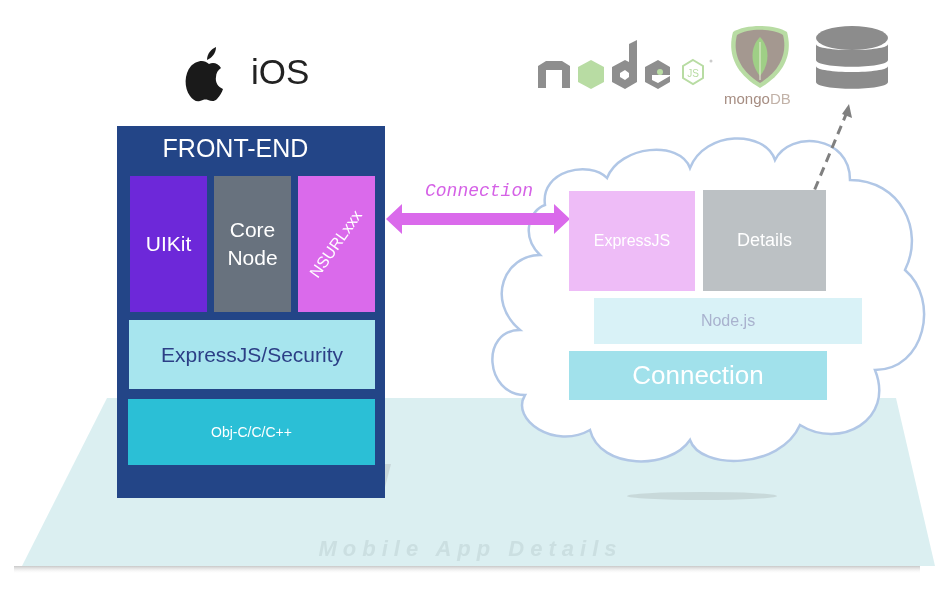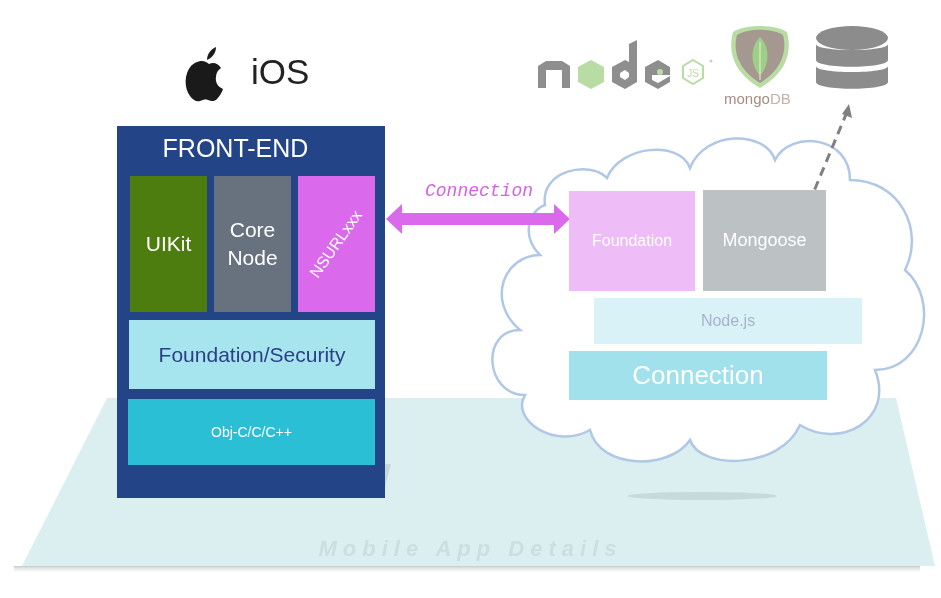--- a/index.html
+++ b/index.html
@@ -2,21 +2,21 @@
 <html><head>
 <meta charset="utf-8">
 <style>
   html, body { margin:0; padding:0; background:#ffffff; }
   body { width:941px; height:598px; position:relative; overflow:hidden; font-family:"Liberation Sans", sans-serif; }
   .abs { position:absolute; }
   #stage-svg { position:absolute; left:0; top:0; }
   .box { position:absolute; display:flex; align-items:center; justify-content:center; text-align:center; box-sizing:border-box; }
   #frontend-panel { left:117px; top:126px; width:268px; height:372px; background:#234587; }
   #frontend-title { left:117px; top:134px; width:237px; text-align:center; color:#ffffff; font-size:25px; }
-  #uikit-box { left:130px; top:176px; width:77px; height:136px; background:#4d7c0f; color:#fff; font-size:21px;justify-content:center; }
+  #uikit-box { left:130px; top:176px; width:77px; height:136px; background:#6d28d9; color:#fff; font-size:21px;justify-content:center; }
   #coredata-box { left:214px; top:176px; width:77px; height:136px; background:#68727e; color:#fff; font-size:21px; line-height:28px; }
   #nsurl-box { left:298px; top:176px; width:77px; height:136px; background:#da6aeb; }
   #nsurl-label { color:#fff; font-size:16px; transform:rotate(-55deg); white-space:nowrap; }
   #foundation-box { left:129px; top:320px; width:246px; height:69px; background:#a7e5ee; color:#2c3f86; font-size:21px; }
   #objc-box { left:128px; top:399px; width:247px; height:66px; background:#2bbfd6; color:#fff; font-size:14px; }
   #ios-label { left:238px; top:52px; font-size:35px; color:#222;margin-left:13px; }
   #connection-label { left:425px; top:181px; font-size:18px; color:#d561e6; font-style:italic;font-family:Liberation Mono, monospace; }
   #express-box { left:569px; top:191px; width:126px; height:100px; background:#eebcf7; color:#fff; font-size:16px; }
   #mongoose-box { left:703px; top:190px; width:123px; height:101px; background:#bcc1c4; color:#fff; font-size:18px; }
   #nodejs-box { left:594px; top:298px; width:268px; height:46px; background:#d9f2f7; color:#a9b2ce; font-size:16px; }
@@ -105,33 +105,33 @@
 <div id="coredata-box" class="box">
     <div>
       <div>Core</div>
       <div>Node</div>
     </div>
   </div>
 <div id="nsurl-box" class="box">
     <span id="nsurl-label">NSURLxxx</span>
   </div>
 <div id="foundation-box" class="box">
-    <span>Foundation/Security</span>
+    <span>ExpressJS/Security</span>
   </div>
 <div id="objc-box" class="box">
     <span>Obj-C/C/C++</span>
   </div>
 
 <div id="connection-label" class="abs">Connection</div>
 
 <div id="express-box" class="box">
-    <span>Foundation</span>
+    <span>ExpressJS</span>
   </div>
 <div id="mongoose-box" class="box">
-    <span>Mongoose</span>
+    <span>Details</span>
   </div>
 <div id="nodejs-box" class="box">
     <span>Node.js</span>
   </div>
 <div id="javascript-box" class="box">
     <span>Connection</span>
   </div>
 
 <div id="platform-label" class="abs">Mobile App Details</div>
 

